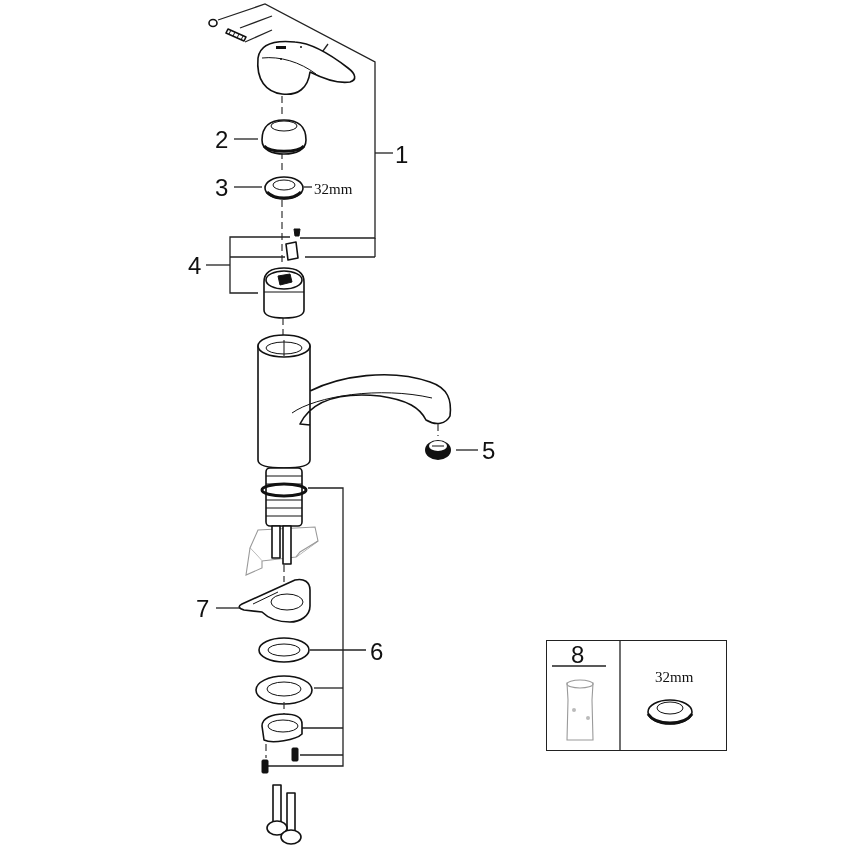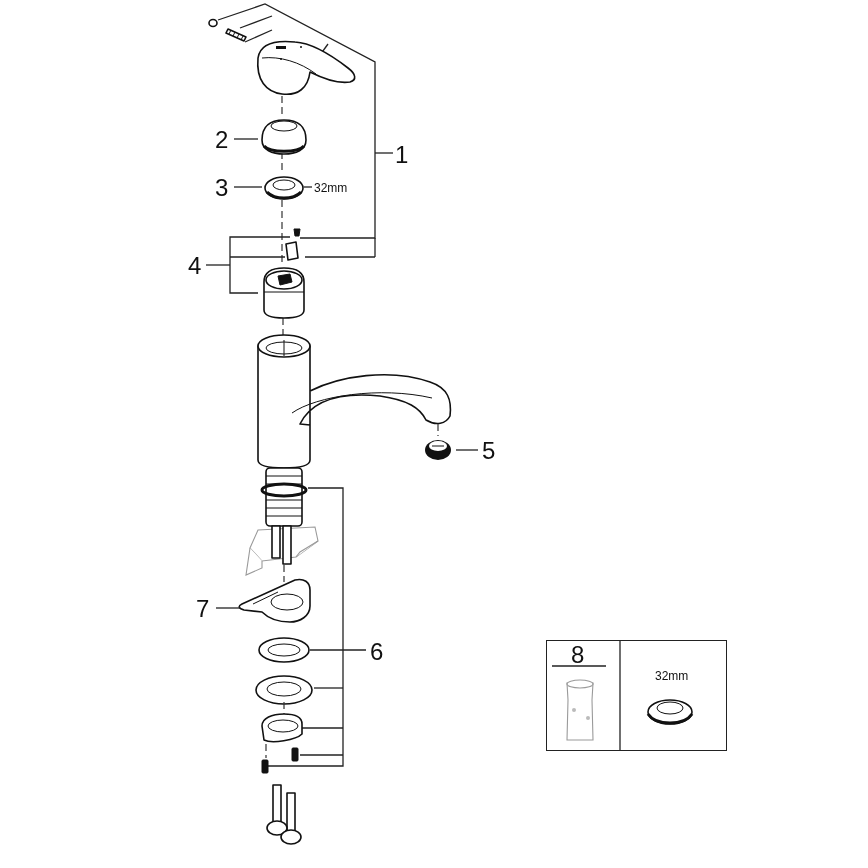--- a/index.html
+++ b/index.html
@@ -5,21 +5,21 @@
     html, body { margin: 0; padding: 0; background: #ffffff; }
     body { width: 868px; height: 868px; position: relative; overflow: hidden; font-family: "Liberation Sans", sans-serif; }
     #diagram { position: absolute; left: 0; top: 0; width: 868px; height: 868px; }
     .ln { stroke: #222; stroke-width: 1.3; fill: none; }
     .part { stroke: #111; stroke-width: 1.6; fill: #fff; stroke-linejoin: round; }
     .thin { stroke: #111; stroke-width: 1; fill: none; }
     .dash { stroke: #333; stroke-width: 1.2; stroke-dasharray: 7 4; fill: none; }
     .grey { stroke: #9a9a9a; stroke-width: 1.1; fill: #fff; }
     .dark { fill: #111; stroke: #111; stroke-width: 1; }
     .lbl { position: absolute; font-size: 24px; color: #111; line-height: 1; }
-    .small { position: absolute; font-size: 12px; color: #111; line-height: 1; }
+    .small { position: absolute; font-size: 15px; color: #111; line-height: 1; font-family: Liberation Serif, serif; }
     .kitbox { position: absolute; left: 546px; top: 640px; width: 181px; height: 111px; border: 1.5px solid #222; box-sizing: border-box; }
   </style>
 </head>
 <body>
 
 <svg id="diagram" viewBox="0 0 868 868" xmlns="http://www.w3.org/2000/svg">
 
   <g>
     <polyline class="ln" points="218,20 265,4 375,62 375,238 300,238"></polyline>
     <line class="ln" x1="375" y1="153" x2="393" y2="153"></line>

